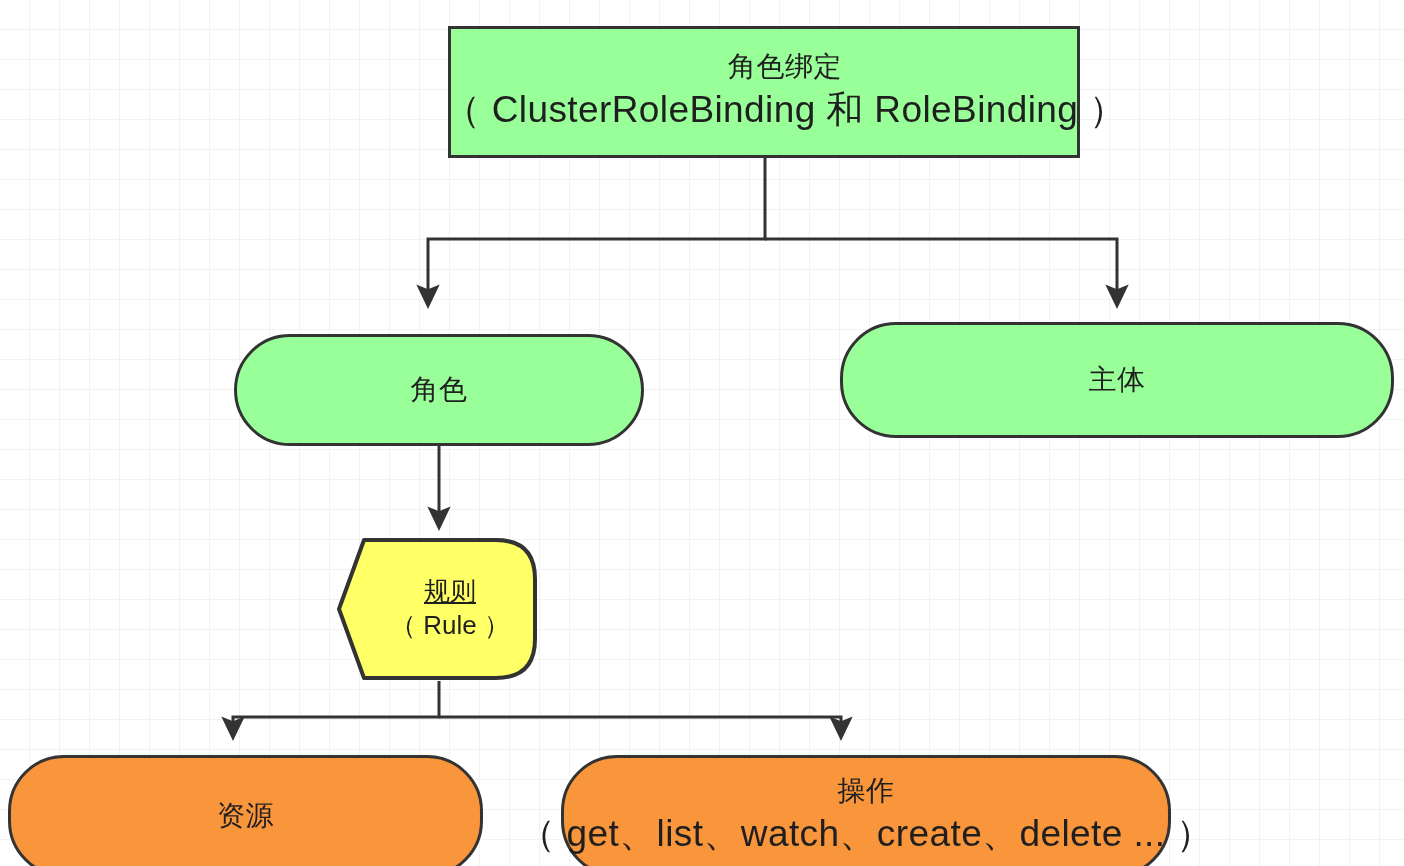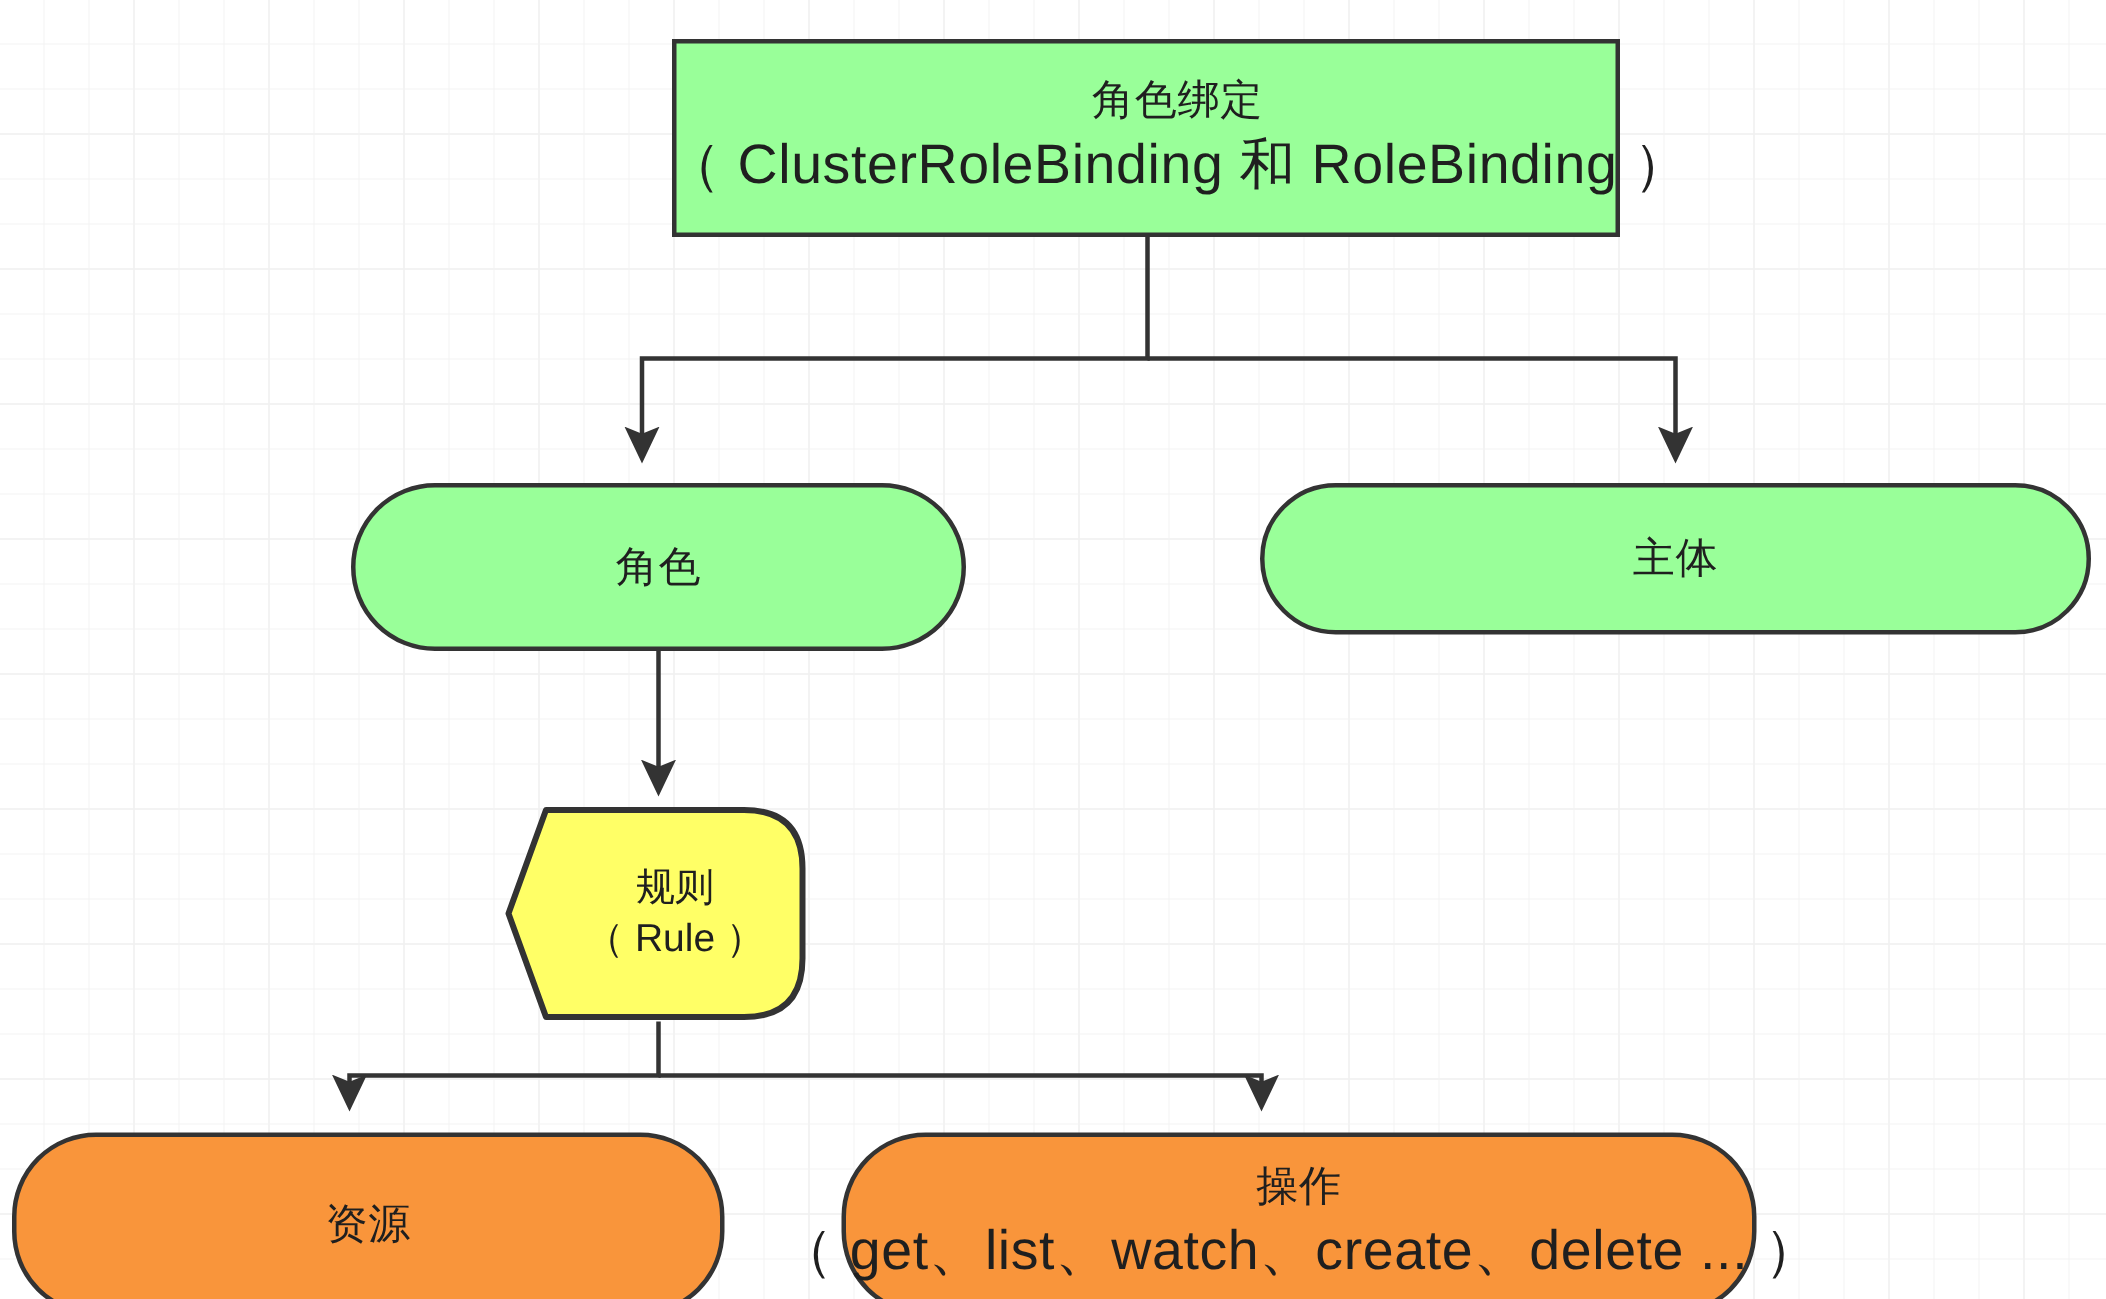--- a/index.html
+++ b/index.html
@@ -85,27 +85,27 @@
     left: 0; top: 0;
     width: 202px; height: 144px;
     display: flex;
     flex-direction: column;
     align-items: center;
     justify-content: center;
     padding-left: 26px;
     box-sizing: border-box;
     color: #1f1f1f;
   }
-  #node-rule .line1 { font-size: 26px; line-height: 1.3; }
+  #node-rule .line1 { font-size: 26px; line-height: 1.3; text-decoration: underline; }
   #node-rule .line2 { font-size: 26px; line-height: 1.3; text-align: right; }
 
   
   #node-rolebinding { left: 448px;  top: 26px;  width: 632px; height: 132px; padding-left: 42px; }
-  #node-role        { left: 234px;  top: 322px; width: 410px; height: 112px; gap: 46px; }
-  #node-subject     { left: 840px;  top: 322px; width: 554px; height: 101px; }
+  #node-role        { left: 234px;  top: 334px; width: 410px; height: 112px; gap: 46px; }
+  #node-subject     { left: 840px;  top: 322px; width: 554px; height: 116px; }
   #node-resource    { left: 8px;    top: 755px; width: 475px; height: 122px; }
   #node-verb        { left: 561px;  top: 755px; width: 610px; height: 122px; }
 </style>
 </head>
 <body>
 
 <div id="canvas">
 
   <svg id="edges" width="1404" height="866" viewBox="0 0 1404 866" xmlns="http://www.w3.org/2000/svg">
     <defs>

